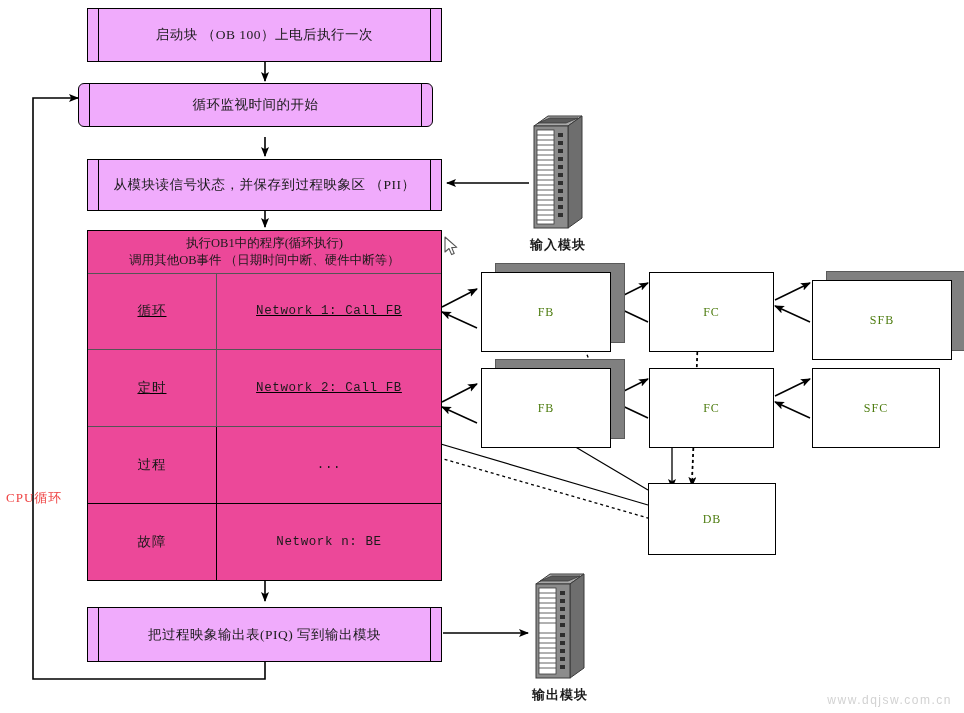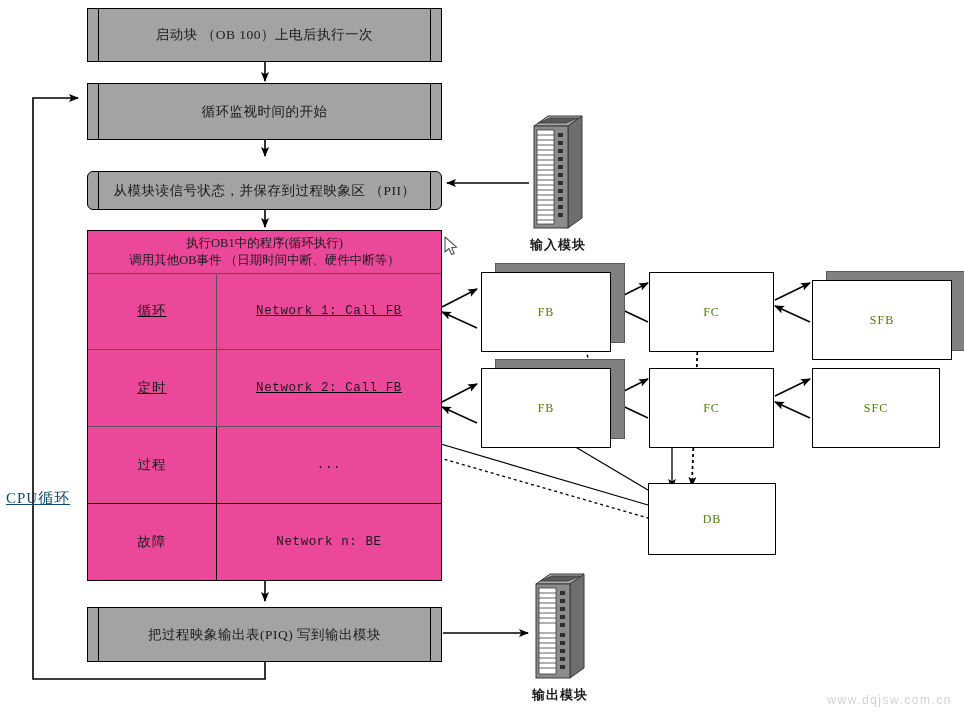--- a/index.html
+++ b/index.html
@@ -19,21 +19,21 @@
     position:absolute;
     left:0;top:0;
     width:964px;height:713px;
     pointer-events:none;
   }
   
   .flowbox{
     position:absolute;
     box-sizing:border-box;
     border:1px solid #000000;
-    background:#a3a3a3;
+    background:#f0abfc;
     display:flex;
     align-items:center;
     justify-content:center;
     text-align:center;
     font-size:13.5px;
     color:#1a1a1a;
     letter-spacing:0.5px;
     z-index:3;
   }
   .flowbox .inner-l,.flowbox .inner-r{
@@ -127,26 +127,25 @@
     align-items:center;
     justify-content:center;
     font-size:12px;
     color:#4d7c0f;
     letter-spacing:1px;
     z-index:2;
   }
   
   .plainlabel{
     position:absolute;
-    font-size:15px;
-    color:#0c4a6e;
+    font-size:13px;
+    color:#ef4444;
     white-space:nowrap;
     z-index:5;
     letter-spacing:1px;
-    text-decoration:underline;
   }
   
   .iomodule{position:absolute;z-index:5;}
   .iomodule .mod-label{
     position:absolute;
     left:50%;
     transform:translateX(-50%);
     bottom:-22px;
     font-size:13px;
     color:#1a1a1a;
@@ -240,27 +239,27 @@
       <line x1="672" y1="430" x2="672" y2="488" marker-end="url(#ah)"></line>
     </g>
   </svg>
 
   <div class="flowbox" style="left:87px;top:8px;width:355px;height:54px;">
     <span class="inner-l"></span>
     <span class="inner-r"></span>
     <span class="txt">启动块 （OB 100）上电后执行一次</span>
   </div>
 
-  <div class="flowbox" style="left:87px;top:83px;width:355px;height:57px;">
+  <div class="flowbox" style="left:78px;top:83px;width:355px;height:44px;border-radius:6px;">
     <span class="inner-l"></span>
     <span class="inner-r"></span>
     <span class="txt">循环监视时间的开始</span>
   </div>
 
-  <div class="flowbox" style="left:87px;top:171px;width:355px;height:39px;border-radius:6px;">
+  <div class="flowbox" style="left:87px;top:159px;width:355px;height:52px;">
     <span class="inner-l"></span>
     <span class="inner-r"></span>
     <span class="txt">从模块读信号状态，并保存到过程映象区 （PII）</span>
   </div>
 
   <div id="ob1-block" style="left:87px;top:230px;width:355px;height:351px;">
     <div id="ob1-header">
       <span class="l1">执行OB1中的程序(循环执行)</span>
       <span class="l2">调用其他OB事件 （日期时间中断、硬件中断等）</span>
     </div>

